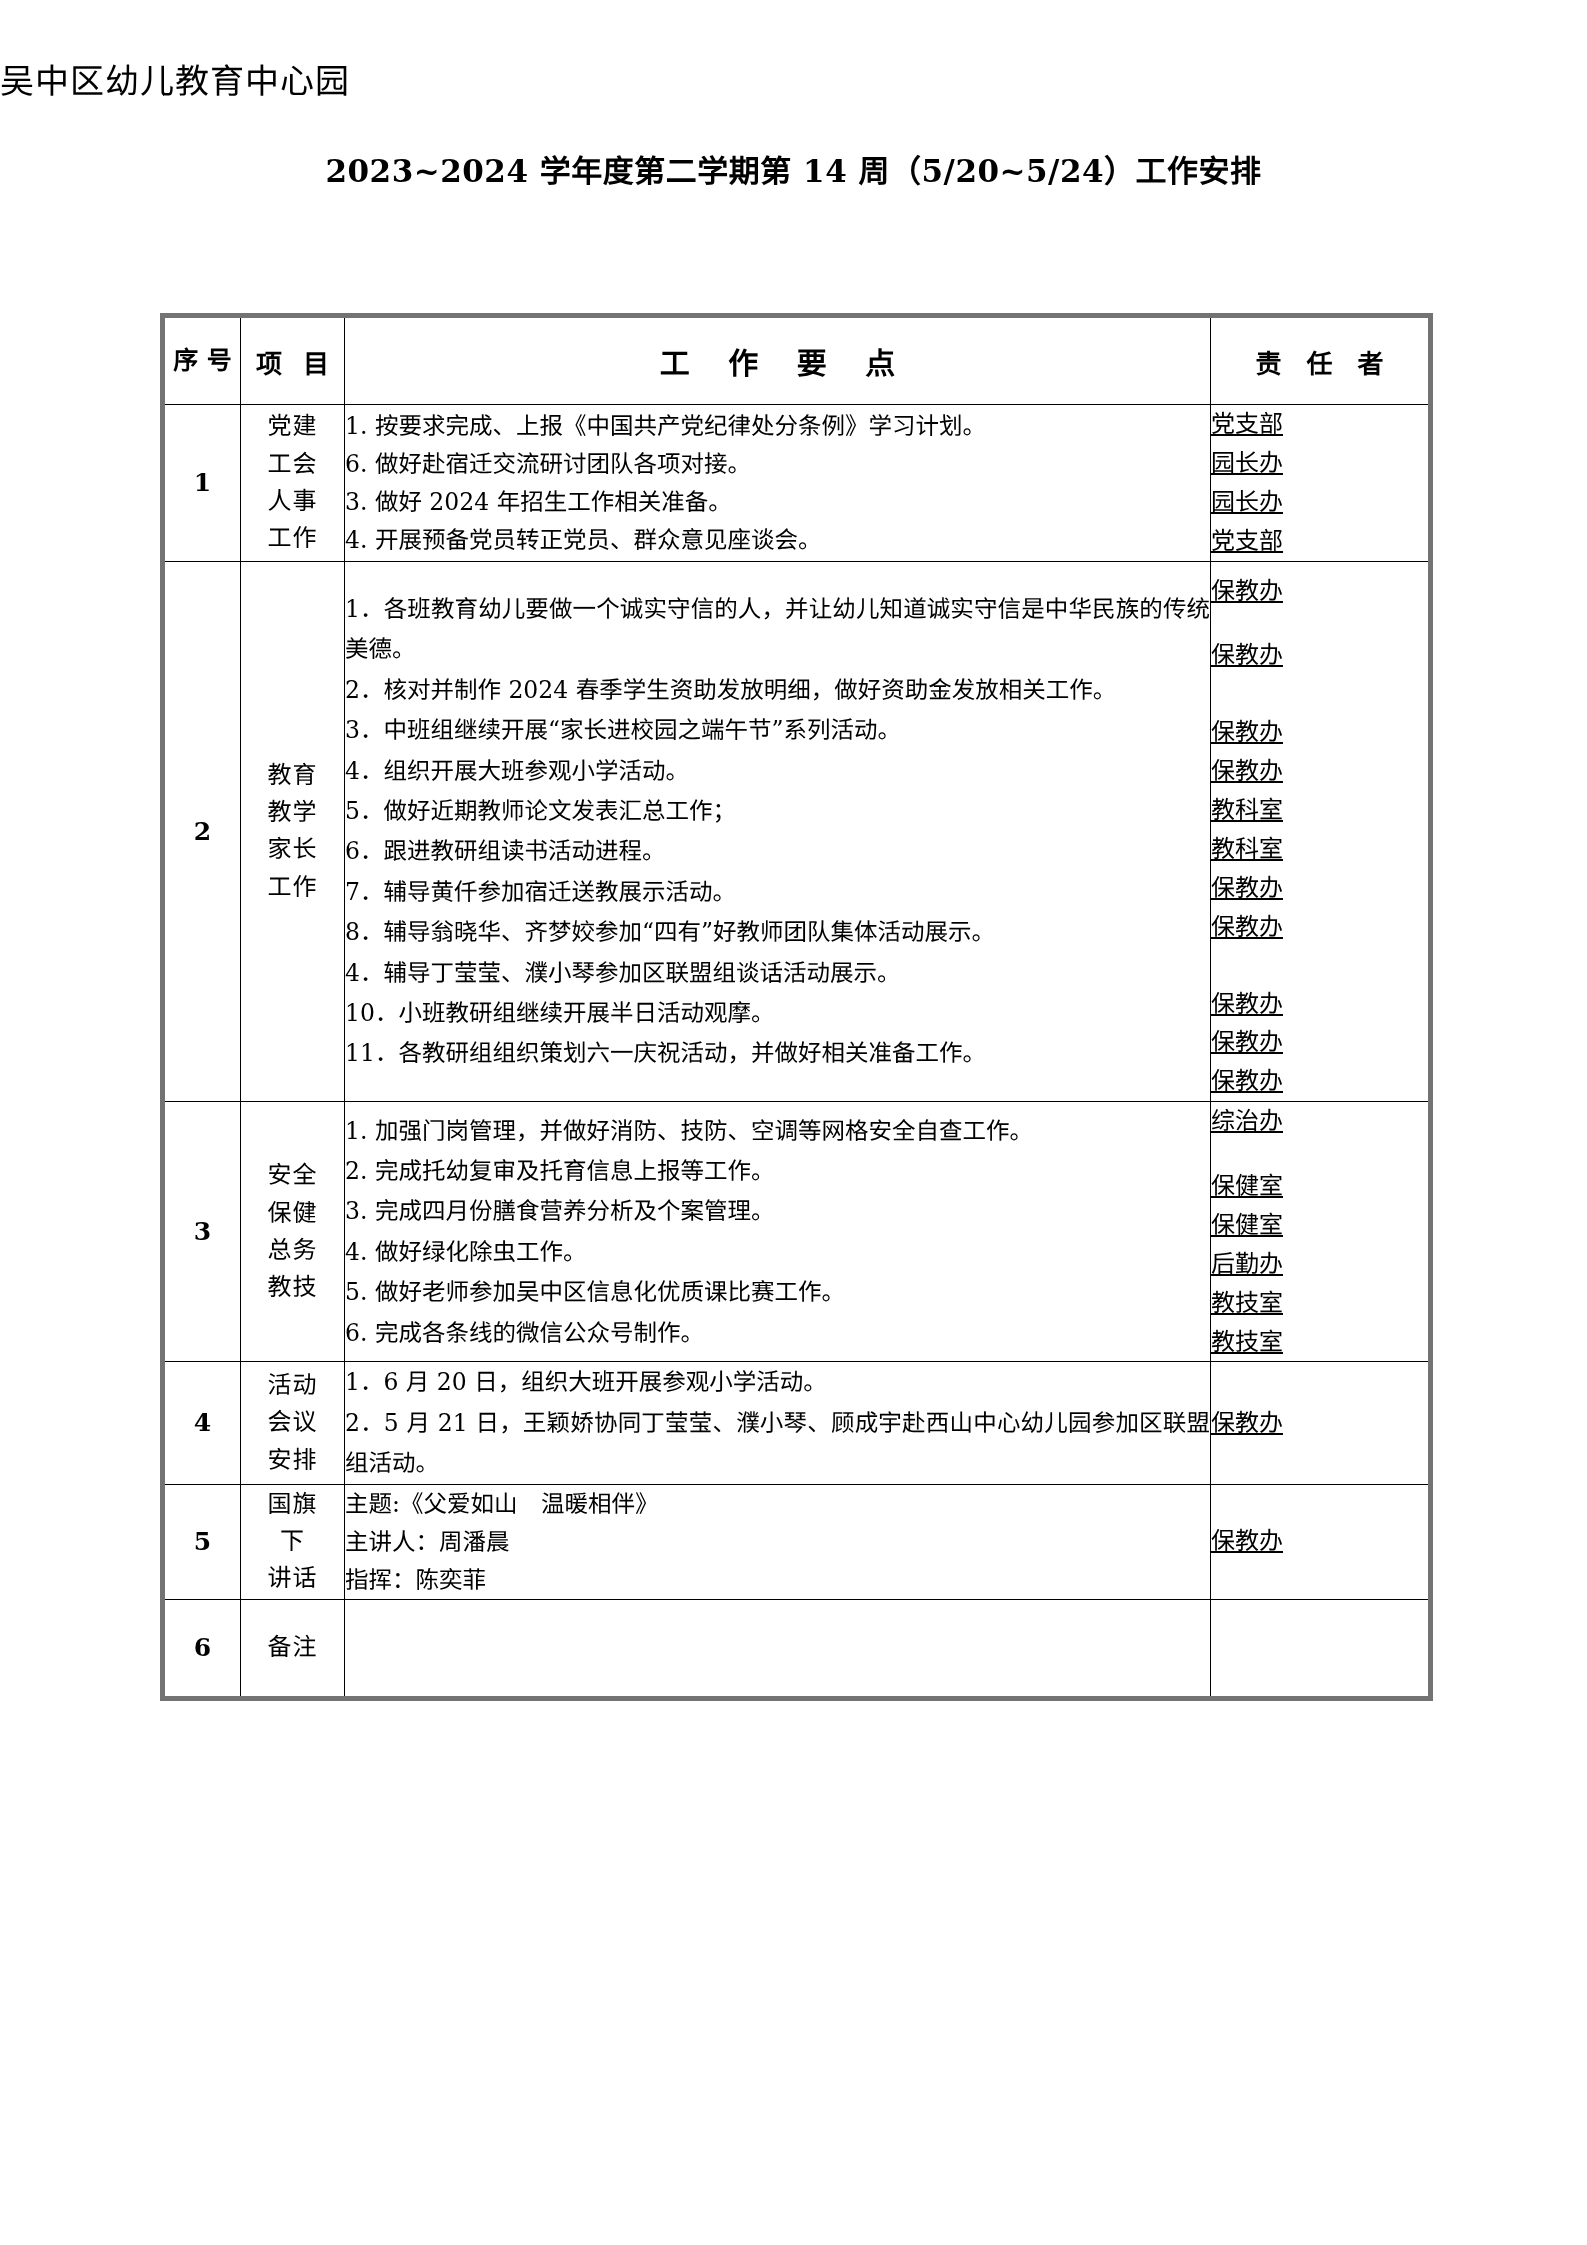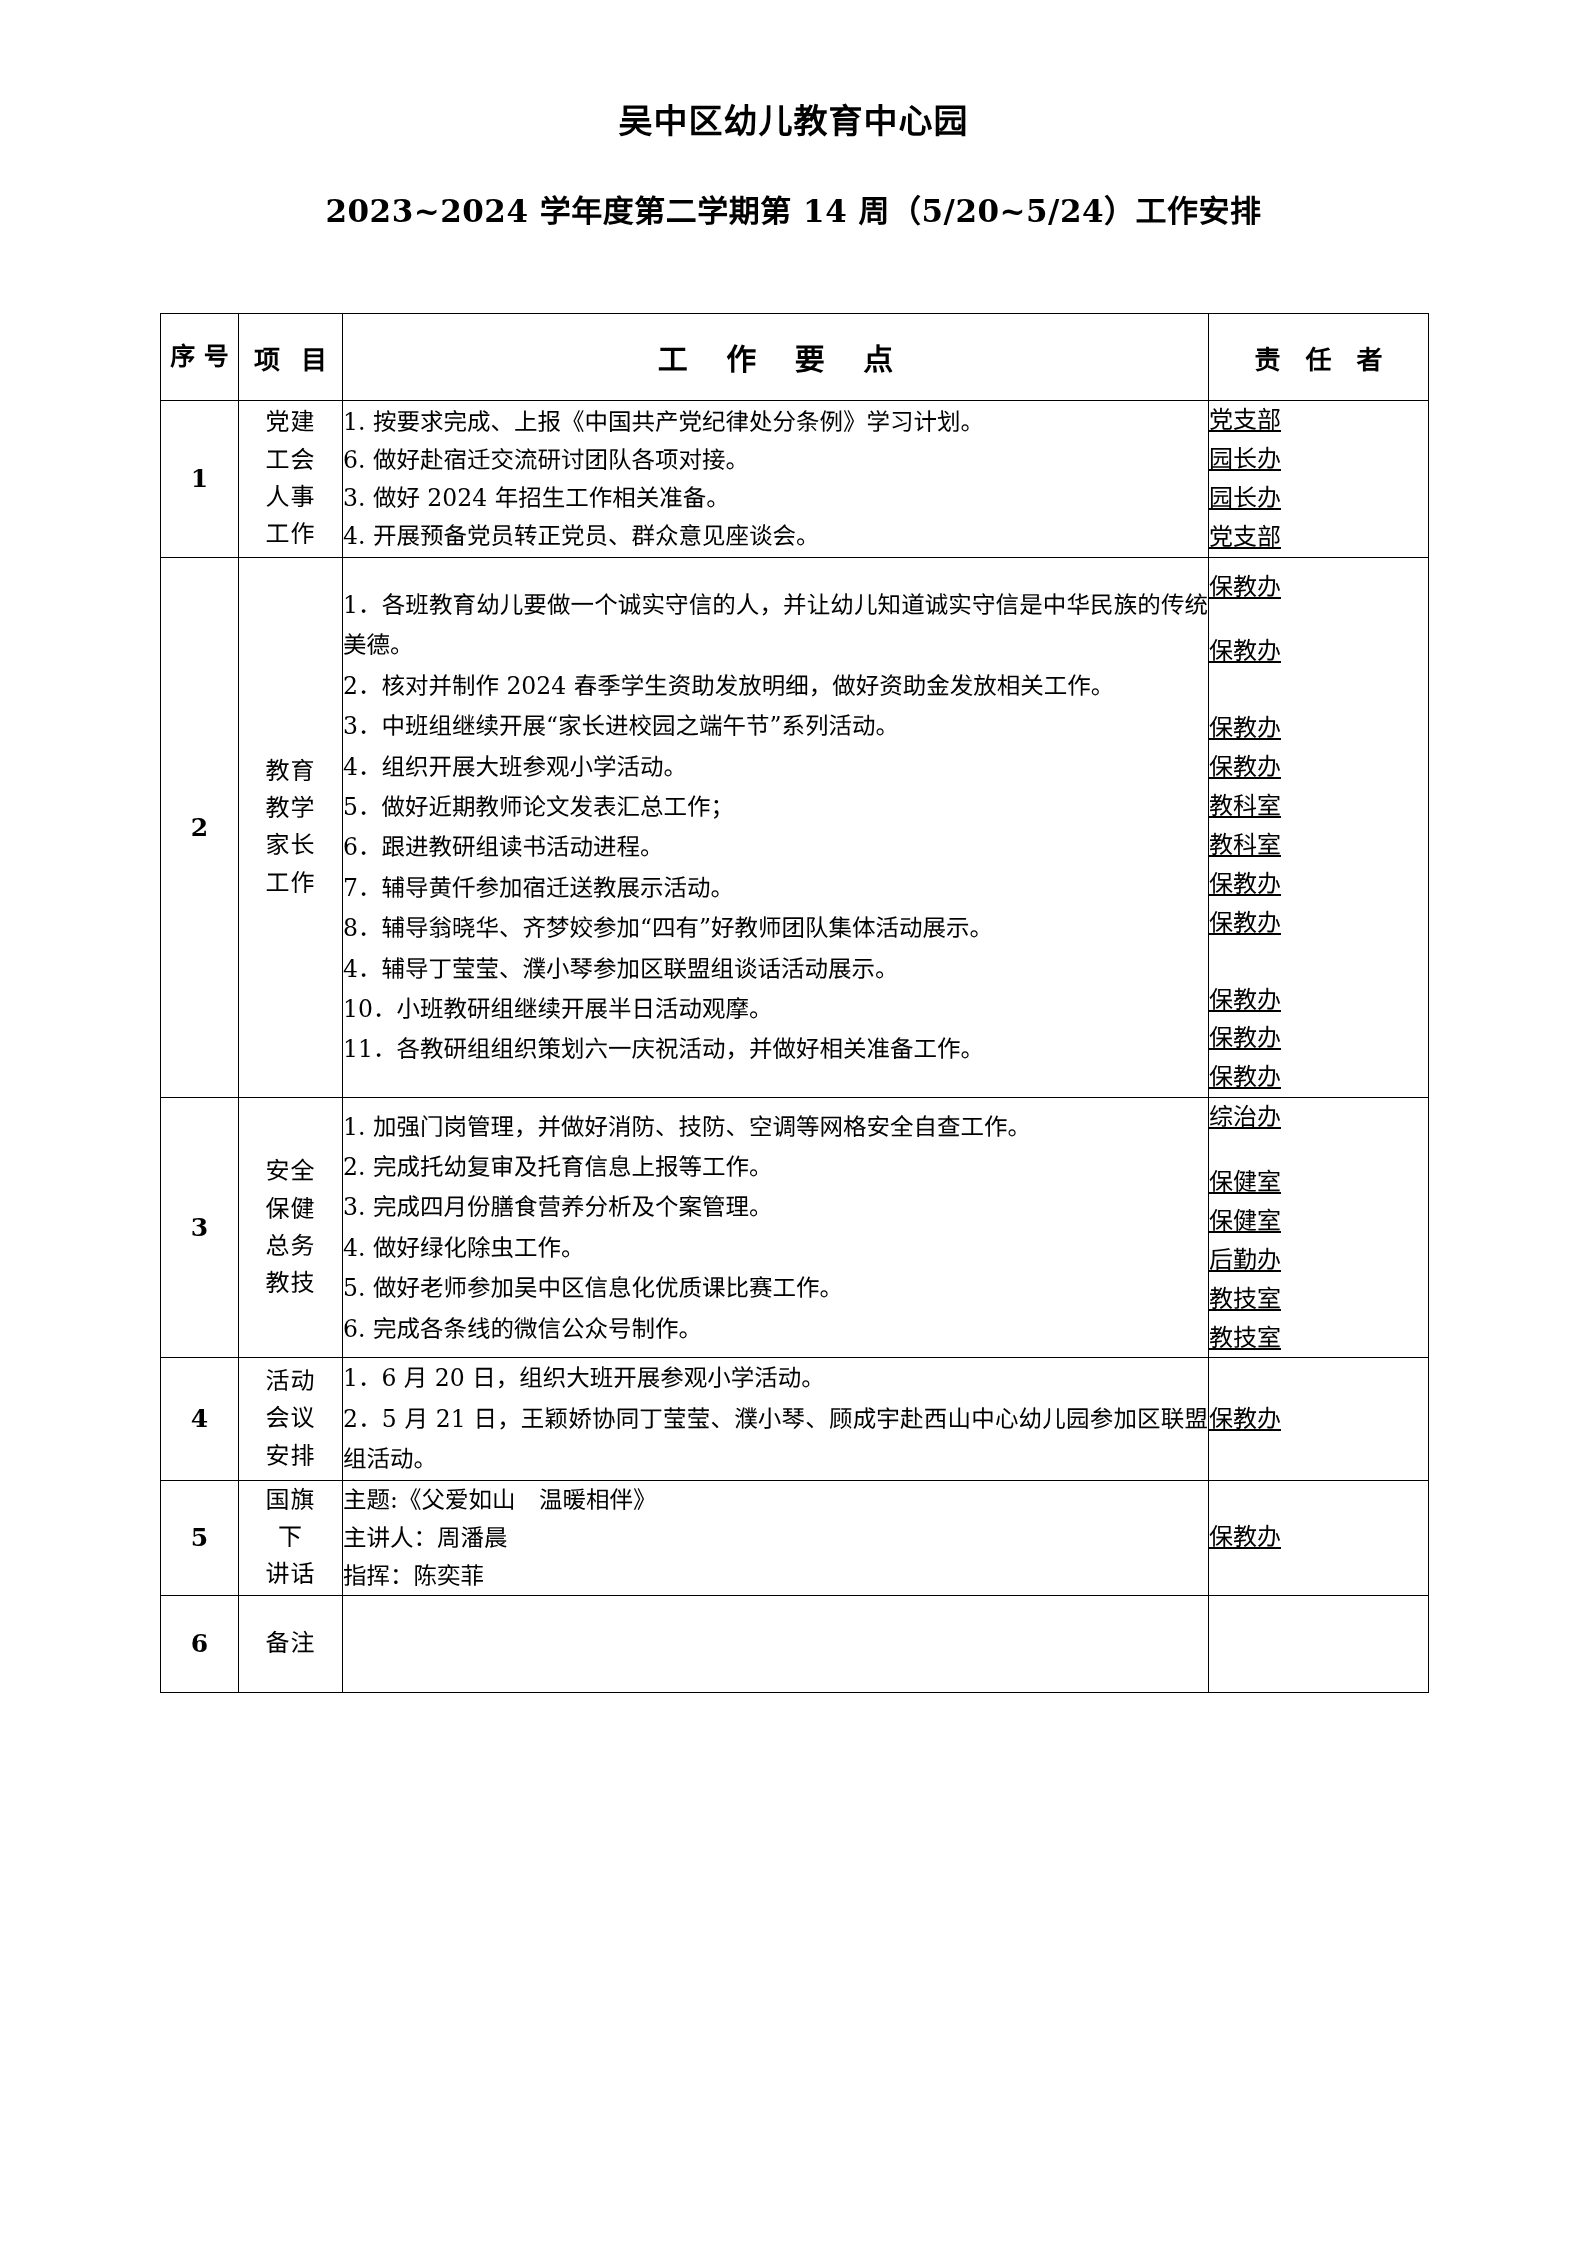--- a/index.html
+++ b/index.html
@@ -19,26 +19,26 @@
   .page {
     width: 1587px;
     height: 2245px;
     box-sizing: border-box;
     padding: 0;
     position: relative;
   }
 
   
   .title-main {
-    text-align: center;
+    text-align: left;
     font-size: 34px;
-    font-weight: 700;
+    font-weight: 400;
     letter-spacing: 1px;
     margin: 0;
-    padding-top: 99px;
+    padding-top: 59px;
     line-height: 1.3;
     font-family: "DejaVu Serif", "Liberation Serif", serif;
   }
   .title-sub {
     text-align: center;
     font-size: 31px;
     font-weight: 700;
     letter-spacing: 0.5px;
     margin: 12px;
     padding-top: 36px;
@@ -50,21 +50,21 @@
   .table-wrap {
     position: absolute;
     left: 160px;
     top: 313px;
     width: 1268px;
   }
   table.sched {
     border-collapse: collapse;
     table-layout: fixed;
     width: 1268px;
-    border: 1px solid #737373;
+    border: 5px solid #737373;
   }
   table.sched td {
     border: 1px solid #000;
     vertical-align: middle;
     padding: 0;
   }
   
   col.c-seq    { width: 78px; }
   col.c-proj   { width: 104px; }
   col.c-points { width: 866px; }

